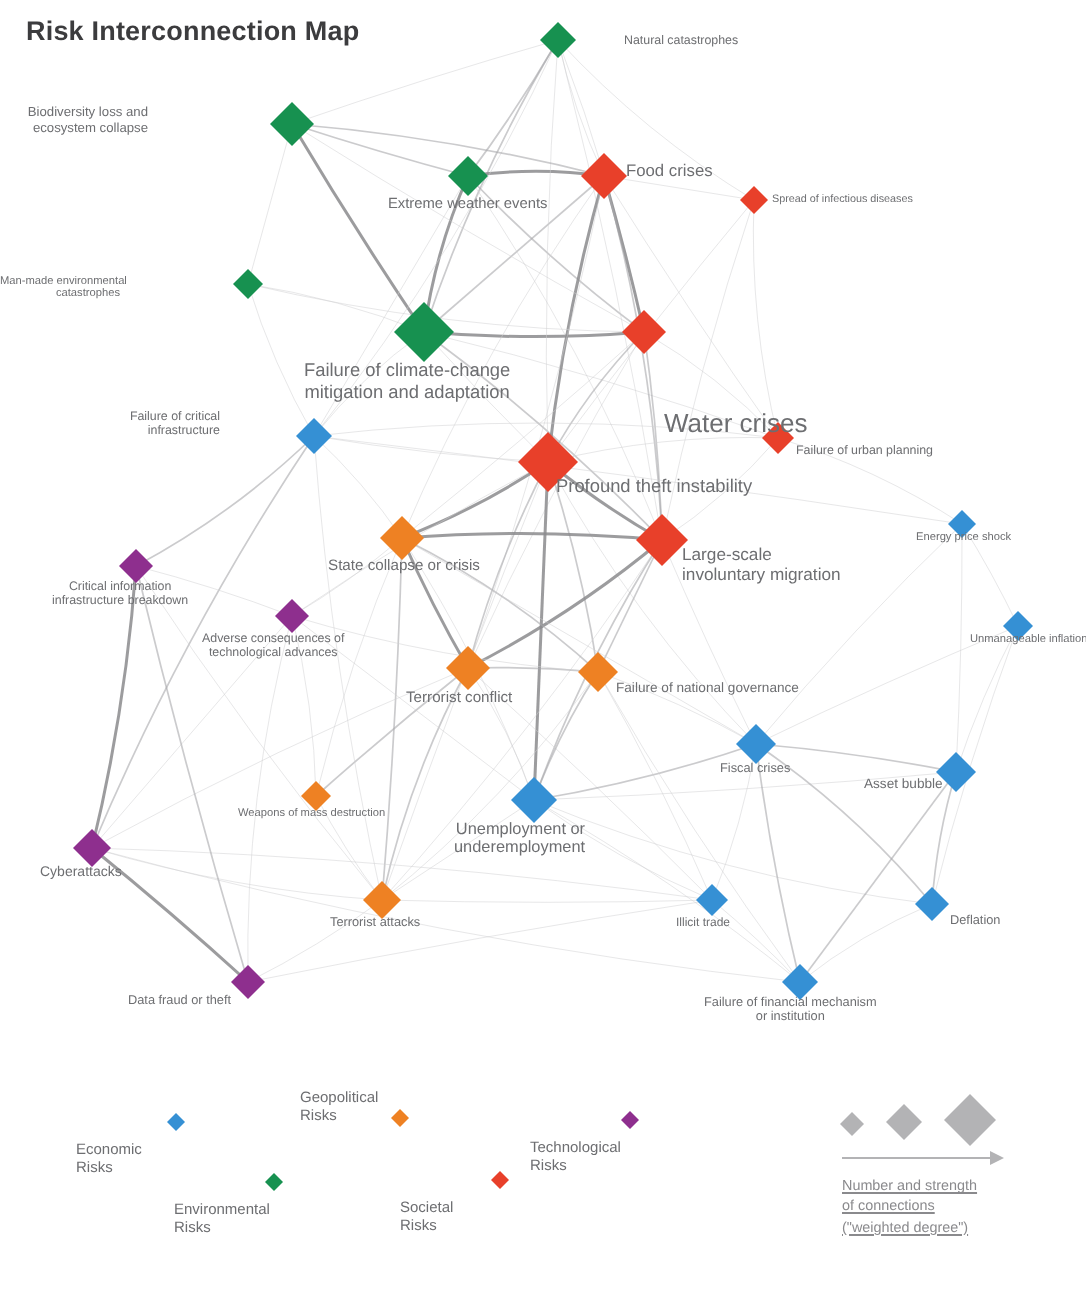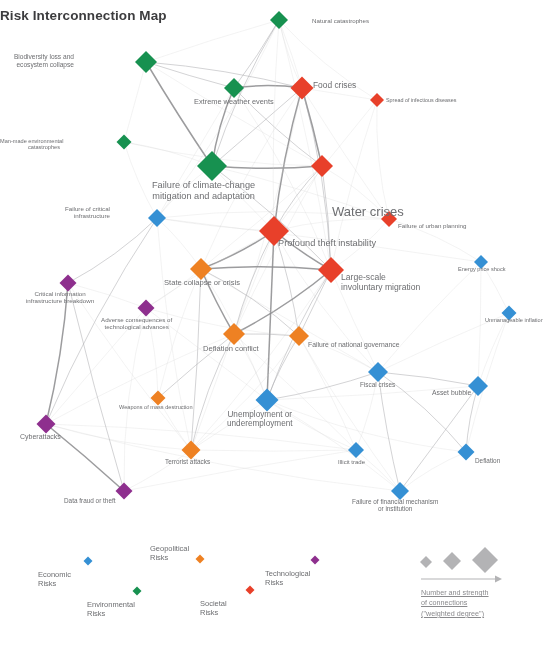--- a/index.html
+++ b/index.html
@@ -1,18 +1,18 @@
 <!DOCTYPE html>
 <html><head>
 <meta charset="utf-8">
 <style>
   html,body{margin:0;padding:0;background:#ffffff;}
   body{width:543px;height:651px;position:relative;overflow:hidden;
        font-family:"Liberation Sans","DejaVu Sans",sans-serif;color:#58585b;}
-  #title{position:absolute;left:0;top:8px;font-size:13.5px;font-weight:bold;
+  #title{position:absolute;left:13px;top:8px;font-size:13.5px;font-weight:bold;
          color:#3c3c3e;letter-spacing:.1px;}
   #graph{position:absolute;left:0;top:0;width:543px;height:651px;}
   .nodelabel{position:absolute;text-align:center;line-height:1.15;color:#6d6e71;
              white-space:pre;pointer-events:none;}
   .legend-label{position:absolute;line-height:1.25;font-size:7.5px;
                 color:#6d6e71;white-space:pre;}
   #sizelegend-text{position:absolute;font-size:7.2px;line-height:1.45;color:#8a8a8d;
                    white-space:pre;left:421px;top:588px;text-decoration:underline;}
 </style>
 </head>
@@ -209,25 +209,25 @@
     <div class="nodelabel" style="font-size: 5.6px; color: rgb(109, 110, 113); left: 458px; text-align: center; transform: translateX(0%); top: 266px;">Energy price shock</div>
     <div class="nodelabel" style="font-size: 7.6px; color: rgb(109, 110, 113); left: 164px; text-align: left; transform: translateX(0%); top: 279px;">State collapse or crisis</div>
     <div class="nodelabel" style="font-size: 8.6px; color: rgb(109, 110, 113); left: 341px; text-align: left; top: 273px;">Large-scale
 involuntary migration</div>
     <div class="nodelabel" style="font-size: 6.2px; color: rgb(109, 110, 113); left: 26px; text-align: center; transform: translateX(0%); top: 290px;">Critical information
 infrastructure breakdown</div>
     <div class="nodelabel" style="font-size: 6.2px; color: rgb(109, 110, 113); left: 101px; text-align: center; transform: translateX(0%); top: 316px;">Adverse consequences of
 technological advances</div>
     <div class="nodelabel" style="font-size: 5.6px; color: rgb(109, 110, 113); left: 485px; text-align: center; transform: translateX(0%); top: 317px;">Unmanageable inflation</div>
     <div class="nodelabel" style="font-size: 6.8px; color: rgb(109, 110, 113); left: 308px; text-align: left; top: 341px;">Failure of national governance</div>
-    <div class="nodelabel" style="font-size: 7.6px; color: rgb(109, 110, 113); left: 203px; text-align: center; transform: translateX(0%); top: 345px;">Deflation conflict</div>
+    <div class="nodelabel" style="font-size: 7.6px; color: rgb(109, 110, 113); left: 203px; text-align: center; transform: translateX(0%); top: 345px;">Terrorist conflict</div>
     <div class="nodelabel" style="font-size: 6.4px; color: rgb(109, 110, 113); left: 360px; text-align: center; transform: translateX(0%); top: 381px;">Fiscal crises</div>
     <div class="nodelabel" style="font-size: 6.8px; color: rgb(109, 110, 113); left: 432px; text-align: center; transform: translateX(0%); top: 389px;">Asset bubble</div>
     <div class="nodelabel" style="font-size: 5.6px; color: rgb(109, 110, 113); left: 119px; text-align: center; transform: translateX(0%); top: 404px;">Weapons of mass destruction</div>
-    <div class="nodelabel" style="font-size: 8.2px; color: rgb(109, 110, 113); left: 227px; text-align: center; transform: translateX(0%); top: 410px;">Unemployment or
+    <div class="nodelabel" style="font-size: 8.2px; color: rgb(109, 110, 113); left: 227px; text-align: right; transform: translateX(0%); top: 410px;">Unemployment or
 underemployment</div>
     <div class="nodelabel" style="font-size: 6.4px; color: rgb(109, 110, 113); left: 475px; text-align: left; top: 457px;">Deflation</div>
     <div class="nodelabel" style="font-size: 7px; color: rgb(109, 110, 113); left: 20px; text-align: center; transform: translateX(0%); top: 433px;">Cyberattacks</div>
     <div class="nodelabel" style="font-size: 6.4px; color: rgb(109, 110, 113); left: 165px; text-align: center; transform: translateX(0%); top: 458px;">Terrorist attacks</div>
     <div class="nodelabel" style="font-size: 6px; color: rgb(109, 110, 113); left: 338px; text-align: center; transform: translateX(0%); top: 459px;">Illicit trade</div>
     <div class="nodelabel" style="font-size: 6.4px; color: rgb(109, 110, 113); left: 64px; text-align: center; transform: translateX(0%); top: 497px;">Data fraud or theft</div>
     <div class="nodelabel" style="font-size: 6.4px; color: rgb(109, 110, 113); left: 352px; text-align: center; transform: translateX(0%); top: 498px;">Failure of financial mechanism
 or institution</div>
   </div>
 <div id="legend-labels">

